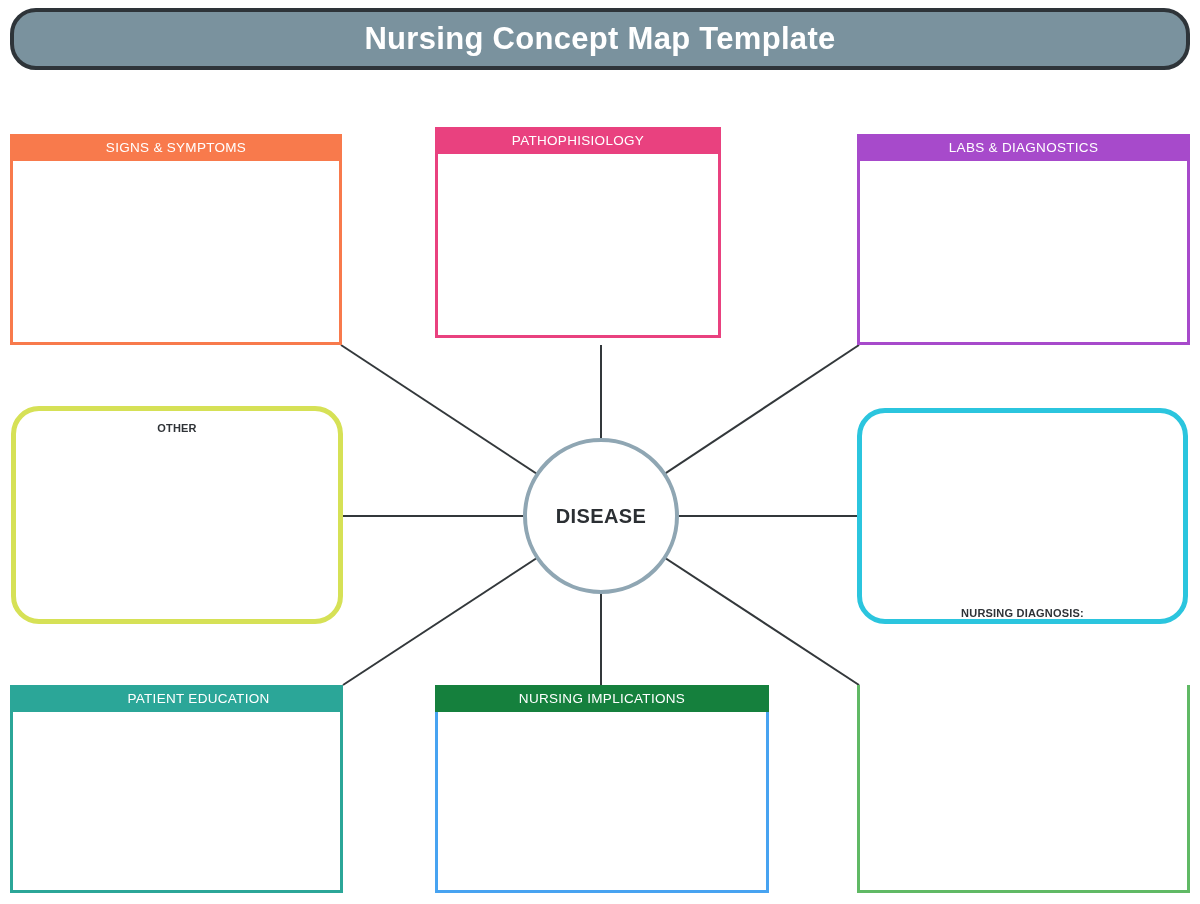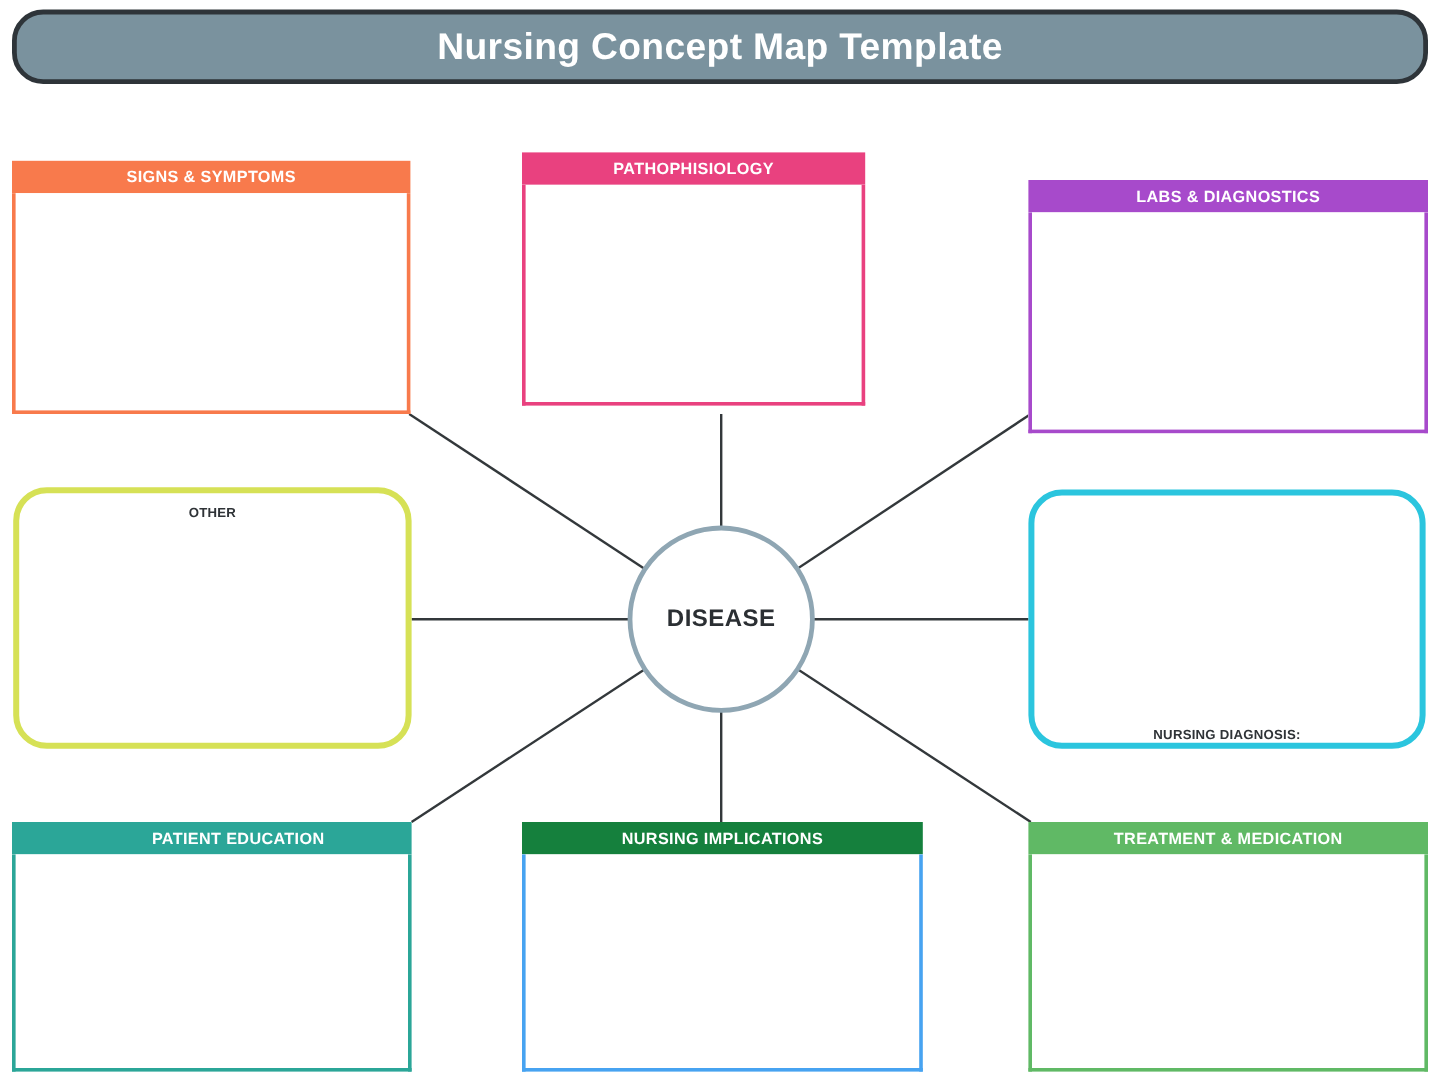--- a/index.html
+++ b/index.html
@@ -50,21 +50,21 @@
     flex-direction: column;
     z-index: 2;
     background: #ffffff;
   }
   .hbox-header {
     height: 27px;
     flex: 0 0 27px;
     display: flex; align-items: center; justify-content: center;
     color: #ffffff;
     font-size: 13.5px;
-    font-weight: bold;
+    font-weight: normal;
     letter-spacing: 0.3px;
   }
   .hbox-body {
     flex: 1 1 auto;
     background: #ffffff;
     border-style: solid;
     border-width: 0 3px 3px 3px;
   }
 
   
@@ -104,21 +104,21 @@
   .center-node-label {
     font-size: 20px;
     font-weight: bold;
     color: #2b2f33;
     letter-spacing: 0.4px;
   }
 
   
   #box-signs        { left: 10px;  top: 134px; width: 332px; height: 211px; }
   #box-patho        { left: 435px; top: 127px; width: 286px; height: 211px; }
-  #box-labs         { left: 857px; top: 134px; width: 333px; height: 211px; margin-top: 16px; }
+  #box-labs         { left: 857px; top: 134px; width: 333px; height: 211px; }
   #box-other        { left: 11px;  top: 406px; width: 332px; height: 218px; }
   #box-diagnosis    { left: 857px; top: 408px; width: 331px; height: 216px; align-items: flex-end; }
   #box-education    { left: 10px;  top: 685px; width: 333px; height: 208px; }
   #box-implications { left: 435px; top: 685px; width: 334px; height: 208px; }
   #box-treatment    { left: 857px; top: 685px; width: 333px; height: 208px; }
 </style>
 </head>
 <body>
 
 <div class="canvas">
@@ -175,23 +175,20 @@
   </div>
 
   <div class="hbox" id="box-implications">
     <div class="hbox-header" style="background: #15803d;">
       <span>NURSING IMPLICATIONS</span>
     </div>
     <div class="hbox-body" style="border-color: rgb(71, 163, 241);"></div>
   </div>
 
   <div class="hbox" id="box-treatment">
-    <div class="hbox-header" style="background: rgb(96, 185, 101);">
-      <span>TREATMENT &amp; MEDICATION</span>
-    </div>
     <div class="hbox-body" style="border-color: rgb(96, 185, 101);"></div>
   </div>
 
   <div class="center-node" style="border-color: rgb(143, 166, 179);">
     <span class="center-node-label">DISEASE</span>
   </div>
 
 </div>
 
 </body></html>

